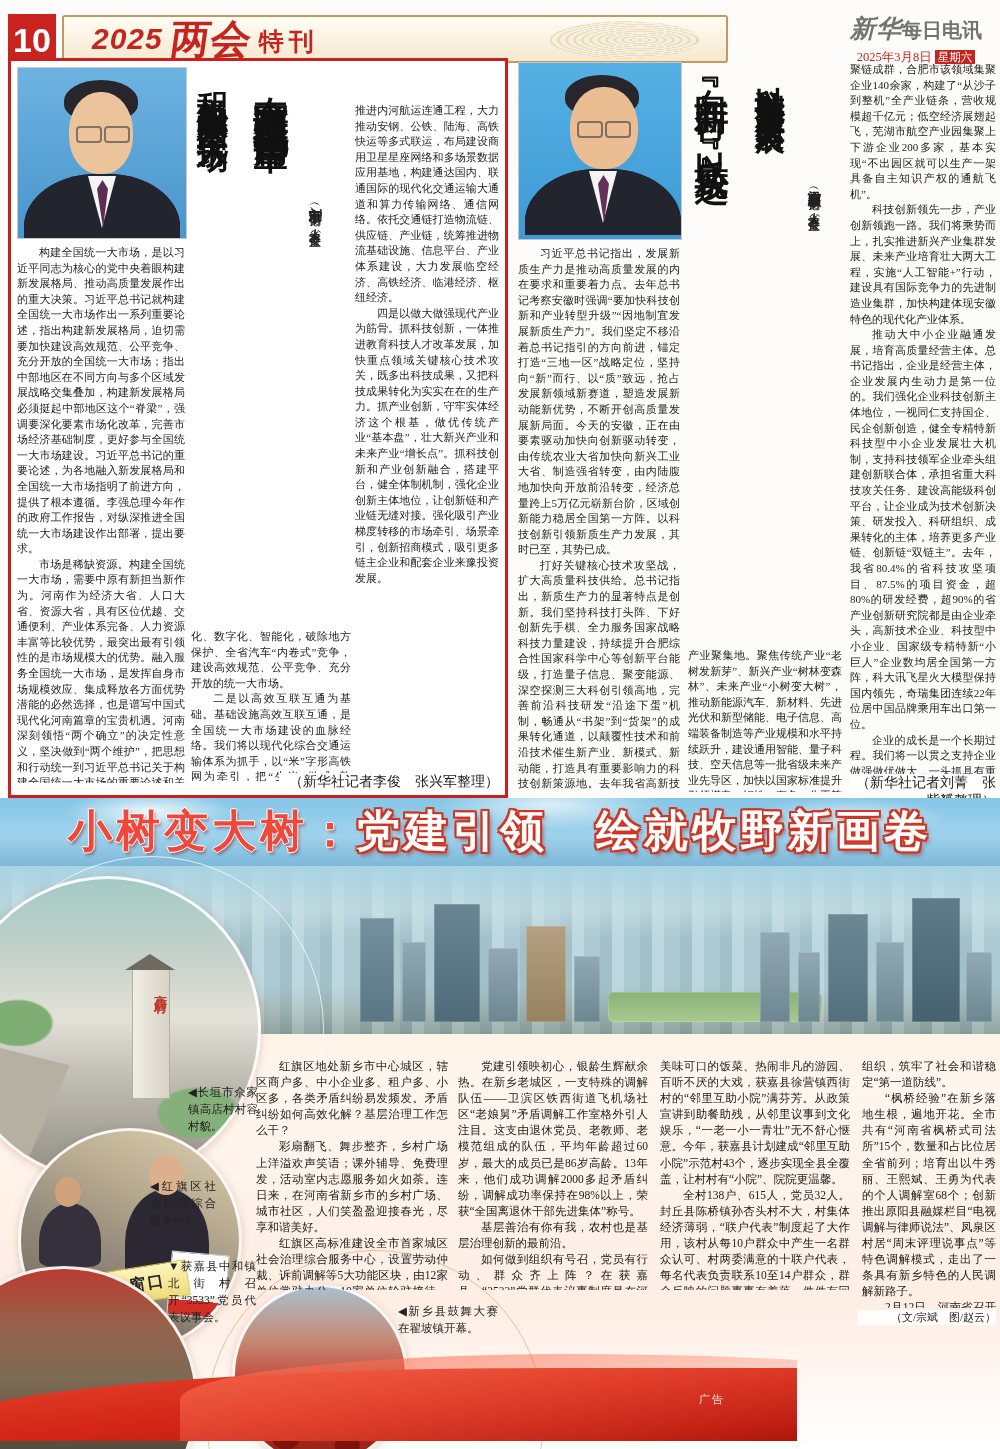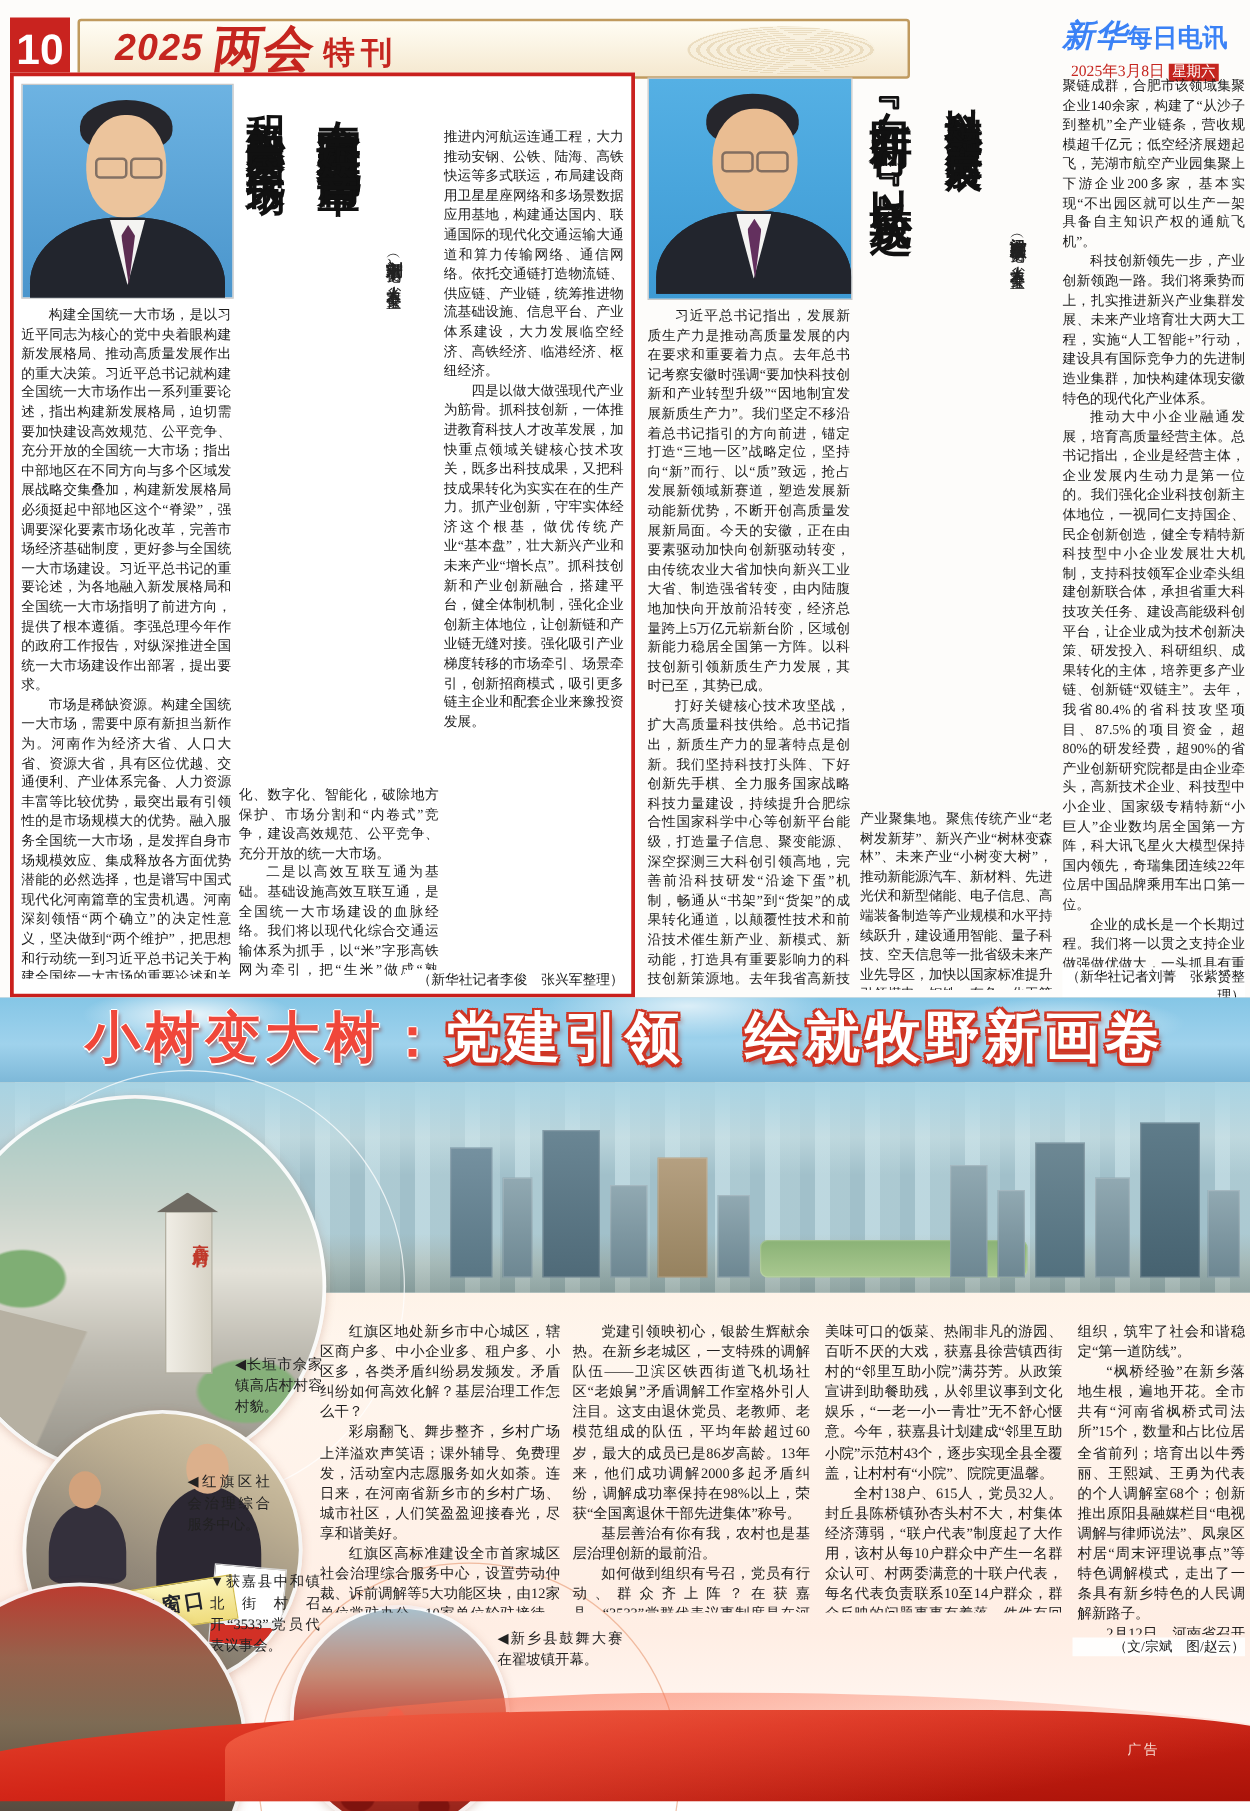--- a/index.html
+++ b/index.html
@@ -15,31 +15,31 @@
           background:linear-gradient(180deg,#fffdf4,#f5e8cf);display:flex;align-items:center;
           padding-left:28px;box-sizing:border-box;}
   .banner-year{color:#c5251f;font-family:"Liberation Sans",sans-serif;font-style:italic;
                font-weight:bold;font-size:30px;letter-spacing:1px;}
   .banner-name{color:#c5251f;font-weight:bold;font-size:40px;margin:0 8px;transform:skewX(-8deg);}
   .banner-suffix{color:#c5251f;font-weight:bold;font-size:25px;letter-spacing:5px;margin-top:4px;}
   .banner-swirl{position:absolute;right:26px;top:4px;width:150px;height:38px;border-radius:50%;
                 background:repeating-radial-gradient(ellipse at 60% 50%,#e6d5b4 0 3px,#f7efdc 3px 8px);
                 opacity:.75;}
   .masthead{right:6px;top:12px;width:156px;text-align:center;}
-  .masthead-name{color:#3b82f6;font-weight:bold;font-size:20px;white-space:nowrap;}
+  .masthead-name{color:#737373;font-weight:bold;font-size:20px;white-space:nowrap;}
   .masthead-name .script{font-size:25px;font-style:italic;letter-spacing:1px;}
   .masthead-date{color:#c5251f;font-size:12.5px;margin-top:4px;}
   .weekday{background:#c5251f;color:#fff;font-size:11.5px;padding:1px 3px;margin-left:3px;}
 
   
   .col{position:absolute;overflow:hidden;font-size:11px;line-height:15.6px;text-align:justify;}
   .col p{margin:0;text-indent:2em;}
   [data-cont="true"] p:first-child{text-indent:0;}
   .vcol{writing-mode:vertical-rl;}
-  .credit{position:absolute;font-size:11px;background:#fff;}
+  .credit{position:absolute;font-size:14px;background:#fff;}
 
   
   .article-left{left:8px;top:58px;width:494px;height:734px;border:3px solid #c9201d;background:#fff;}
   .la-photo{left:6px;top:6px;width:168px;height:170px;overflow:hidden;border:1px solid #c8c8c8;
             background:linear-gradient(180deg,#6db3e2,#4a95cc);}
   .portrait span{position:absolute;display:block;}
   .p-hair{left:46px;top:12px;width:74px;height:42px;background:#26262c;border-radius:50% 50% 42% 42%;}
   .p-face{left:51px;top:24px;width:64px;height:82px;background:#ecc49c;border-radius:48% 48% 46% 46%;}
   .p-glasses{left:58px;top:58px;width:22px;height:13px;border:2px solid rgba(45,45,55,.55);border-radius:4px;
              box-shadow:28px 0 0 -2px rgba(45,45,55,.0),26px -2px 0 0 rgba(45,45,55,.0);}
@@ -156,21 +156,21 @@
        radial-gradient(20px 16px at 66% 90%,#7e130e 0 60%,transparent 65%),
        radial-gradient(16px 30px at 48% 55%,#e8473a 0 55%,transparent 60%),
        linear-gradient(180deg,#a9c0cc 0%,#c58a76 30%,#c43c30 58%,#8e1f16 100%);}
 
   .f-cap{position:absolute;font-size:11.5px;line-height:17px;color:#222;text-align:justify;}
   .f-col{position:absolute;overflow:hidden;font-size:11.5px;line-height:16.1px;text-align:justify;color:#202020;}
   .f-col p{margin:0;text-indent:2em;}
   .f-credit{position:absolute;left:858px;top:512px;width:138px;text-align:right;font-size:11px;
             background:rgba(255,255,255,.9);}
 
-  .silk{left:0;top:556px;width:1000px;height:87px;overflow:hidden;}
+  .silk{left:0;top:556px;width:797px;height:87px;overflow:hidden;}
   .silk-a{position:absolute;left:-60px;top:14px;width:1120px;height:110px;
           background:linear-gradient(175deg,#e7462e 0%,#d32618 35%,#a91208 80%);
           border-radius:55% 24% 0 0/58px 34px 0 0;}
   .silk-b{position:absolute;left:180px;top:0px;width:980px;height:100px;
           background:linear-gradient(170deg,rgba(250,110,80,.75),rgba(200,30,15,.0) 70%);
           border-radius:40% 60% 0 0/46px 80px 0 0;}
   .ad-label{position:absolute;right:72px;top:38px;color:#f6d7cd;font-size:11px;letter-spacing:2px;}
 </style>
 </head>
 <body>
@@ -209,21 +209,21 @@
       <div class="vcol headline la-main">奋力谱写中国式现代化河南篇章</div>
       <div class="vcol byline la-byline">
         <span class="bname">刘宁</span><span>（河南省委书记、省人大常委会主任）</span>
       </div>
     </div>
     <div class="abs col la-col1">
         <p>构建全国统一大市场，是以习近平同志为核心的党中央着眼构建新发展格局、推动高质量发展作出的重大决策。习近平总书记就构建全国统一大市场作出一系列重要论述，指出构建新发展格局，迫切需要加快建设高效规范、公平竞争、充分开放的全国统一大市场；指出中部地区在不同方向与多个区域发展战略交集叠加，构建新发展格局必须挺起中部地区这个“脊梁”，强调要深化要素市场化改革，完善市场经济基础制度，更好参与全国统一大市场建设。习近平总书记的重要论述，为各地融入新发展格局和全国统一大市场指明了前进方向，提供了根本遵循。李强总理今年作的政府工作报告，对纵深推进全国统一大市场建设作出部署，提出要求。</p>
         <p>市场是稀缺资源。构建全国统一大市场，需要中原有新担当新作为。河南作为经济大省、人口大省、资源大省，具有区位优越、交通便利、产业体系完备、人力资源丰富等比较优势，最突出最有引领性的是市场规模大的优势。融入服务全国统一大市场，是发挥自身市场规模效应、集成释放各方面优势潜能的必然选择，也是谱写中国式现代化河南篇章的宝贵机遇。河南深刻领悟“两个确立”的决定性意义，坚决做到“两个维护”，把思想和行动统一到习近平总书记关于构建全国统一大市场的重要论述和关于河南工作的重要论述上来，召开河南融入服务全国统一大市场大会，抓住畅通经济循环这个根本和市场经营便利这个“棋眼”，在确保政策统一性、规则一致性、执行协同性上下功夫，促进投资、生产、贸易、流通、消费等各环节全过程便利化，努力建设全国统一大市场循环枢纽，打造国内国际市场双循环支点，更好地集聚要素、配置资源、提升效率、激励创新、推动发展。</p>
       </div>
     <div class="abs col la-midtext" data-cont="true">
-        <p>化、数字化、智能化，破除地方保护、市场分割和“内卷式”竞争，建设高效规范、公平竞争、充分开放的统一大市场。</p>
+        <p>化、数字化、智能化，破除地方保护、全省汽车“内卷式”竞争，建设高效规范、公平竞争、充分开放的统一大市场。</p>
         <p>二是以高效互联互通为基础。基础设施高效互联互通，是全国统一大市场建设的血脉经络。我们将以现代化综合交通运输体系为抓手，以“米”字形高铁网为牵引，把“生米”做成“熟饭”，着力提升郑州国际航空物流枢纽、中欧班列（郑州）集结中心、全国骨干冷链物流基地、国家公路运输（河南）集结中心、国家超算互联网核心节点等重大枢纽平台能级，加快</p>
       </div>
     <div class="abs col la-col3" data-cont="true">
         <p>推进内河航运连通工程，大力推动安钢、公铁、陆海、高铁快运等多式联运，布局建设商用卫星星座网络和多场景数据应用基地，构建通达国内、联通国际的现代化交通运输大通道和算力传输网络、通信网络。依托交通链打造物流链、供应链、产业链，统筹推进物流基础设施、信息平台、产业体系建设，大力发展临空经济、高铁经济、临港经济、枢纽经济。</p>
         <p>四是以做大做强现代产业为筋骨。抓科技创新，一体推进教育科技人才改革发展，加快重点领域关键核心技术攻关，既多出科技成果，又把科技成果转化为实实在在的生产力。抓产业创新，守牢实体经济这个根基，做优传统产业“基本盘”，壮大新兴产业和未来产业“增长点”。抓科技创新和产业创新融合，搭建平台，健全体制机制，强化企业创新主体地位，让创新链和产业链无缝对接。强化吸引产业梯度转移的市场牵引、场景牵引，创新招商模式，吸引更多链主企业和配套企业来豫投资发展。</p>
       </div>
     <div class="credit la-credit">（新华社记者李俊　张兴军整理）</div>
   </div>
 
   <div class="abs ra-photo portrait">

